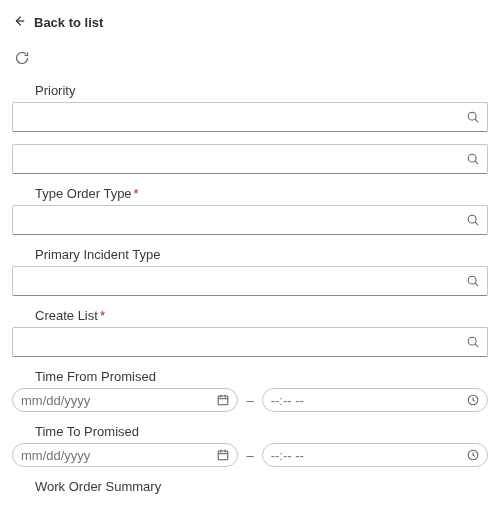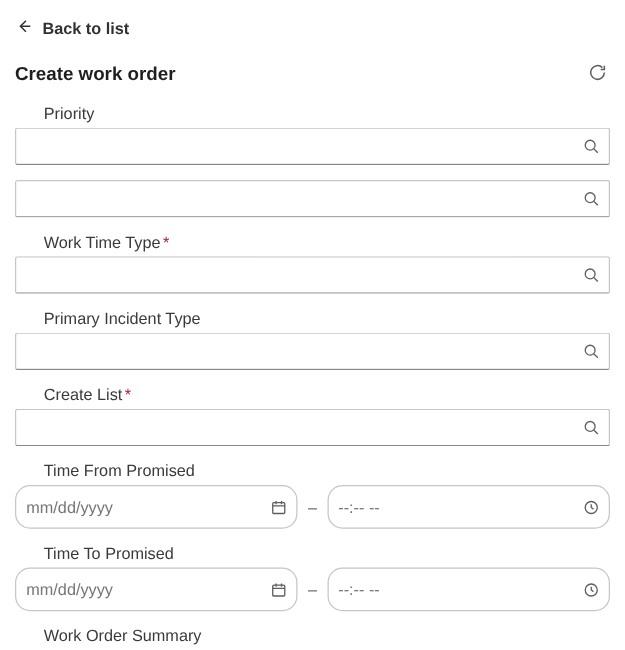--- a/index.html
+++ b/index.html
@@ -78,21 +78,21 @@
     display: flex;
     align-items: center;
     gap: 8px;
   }
   .dt-box {
     flex: 1;
     position: relative;
   }
   .dt-box input {
     width: 100%;
-    height: 35px;
+    height: 24px;
     padding: 4px 30px 4px 8px;
     border: 1px solid #c8c6c4;
     border-radius: 12px;
     font-size: 13px;
     color: #666;
     background:#fff;
     outline:none;
   }
   .dt-box .dt-icon {
     position: absolute;
@@ -109,21 +109,20 @@
   <span>
     <svg viewBox="0 0 16 16" fill="none" stroke="currentColor" stroke-width="1.4">
       <path d="M10 3 L5 8 L10 13"></path>
       <path d="M5 8 H14"></path>
     </svg>
   </span>
   <span>Back to list</span>
 </div>
 
 <div class="title-row">
-  <div class="title">Create work order</div>
   <div class="refresh-btn">
     <span>
       <svg viewBox="0 0 16 16" fill="none" stroke="currentColor" stroke-width="1.2">
         <path d="M13.5 8a5.5 5.5 0 1 1-1.6-3.9"></path>
         <path d="M13.5 2.5 V5.5 H10.5"></path>
       </svg>
     </span>
   </div>
 </div>
 
@@ -147,21 +146,21 @@
       <svg viewBox="0 0 16 16" fill="none" stroke="currentColor" stroke-width="1.2">
           <circle cx="7" cy="7" r="4.5"></circle>
           <path d="M10.5 10.5 L14 14"></path>
         </svg>
     </span>
   </div>
 </div>
 
 <div class="field">
   <label class="field-label">
-    <span>Work Time Type</span><span class="req">*</span>
+    <span>Type Order Type</span><span class="req">*</span>
   </label>
   <div class="lookup">
     <input type="text" value="" style="">
     <span class="lookup-icon">
       <svg viewBox="0 0 16 16" fill="none" stroke="currentColor" stroke-width="1.2">
           <circle cx="7" cy="7" r="4.5"></circle>
           <path d="M10.5 10.5 L14 14"></path>
         </svg>
     </span>
   </div>

